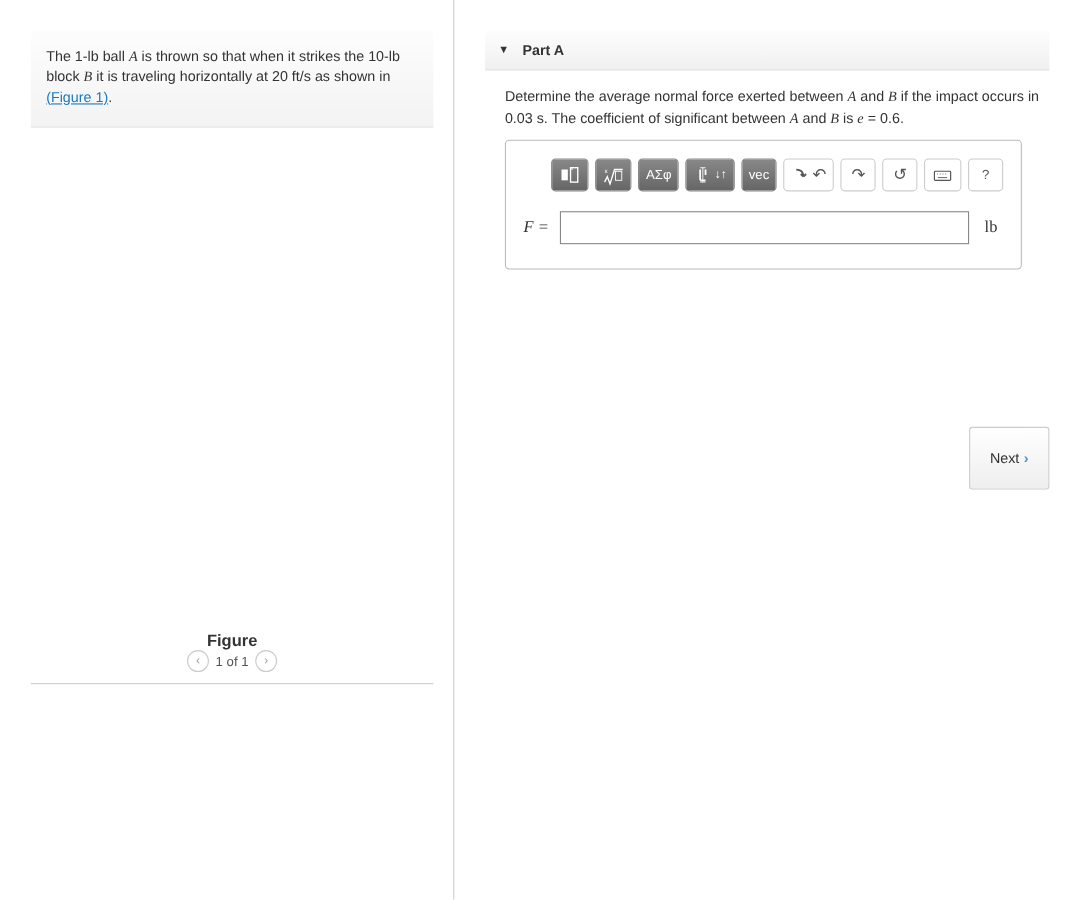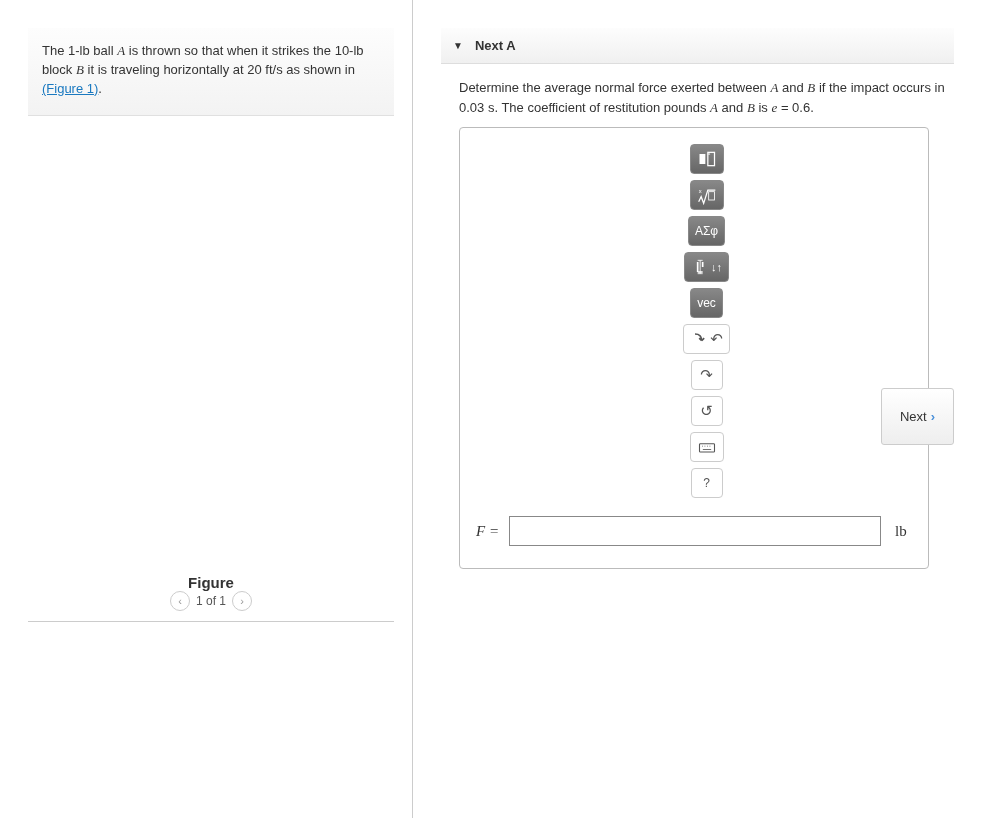--- a/index.html
+++ b/index.html
@@ -108,21 +108,21 @@
   .caret{font-size:10px;color:#333;}
   .part-title{font-weight:bold;font-size:13px;}
   .part-body{margin:14px 28px 0 46px;}
   .instructions{line-height:1.5;font-size:13px;margin-bottom:10px;}
   .instructions .it{font-style:italic;font-family:'Times New Roman',serif;}
   .express{font-weight:bold;font-size:13px;margin-bottom:14px;}
   .answer-box{
     border:1px solid #bbb;border-radius:4px;padding:16px 16px 22px 16px;
     max-width:470px;
   }
-  .toolbar{display:flex;align-items:center;gap:6px;margin-bottom:18px;margin-left:25px;flex-direction:column;}
+  .toolbar{display:flex;align-items:center;gap:6px;margin-bottom:18px;margin-left:25px;}
   .tbtn{
     height:30px;min-width:32px;border:1px solid #888;border-radius:4px;
     background:linear-gradient(#888,#666);color:#fff;
     display:flex;align-items:center;justify-content:center;font-size:12px;
     padding:0 6px;cursor:pointer;
   }
   .tbtn.light{background:#fff;color:#555;border-color:#ccc;}
   .tool-icon svg{width:20px;height:20px;}
   .equation-row{display:flex;align-items:center;gap:10px;}
   .eq-label{font-style:italic;font-family:'Times New Roman',serif;font-size:15px;}
@@ -155,25 +155,25 @@
           <span>1 of 1</span>
           <div class="pager-btn">›</div>
         </div>
       </div>
     </div>
   </div>
 
   <div class="right-panel">
     <div class="part-header">
       <span class="caret">▼</span>
-      <span class="part-title">Next A</span>
+      <span class="part-title">Part A</span>
     </div>
     <div class="part-body">
       <div class="instructions">
-        <span>Determine the average normal force exerted between </span><span class="it">A</span><span> and </span><span class="it">B</span><span> if the impact occurs in 0.03 </span><span>s</span><span>. The coefficient of restitution pounds </span><span class="it">A</span><span> and </span><span class="it">B</span><span> is </span><span class="it">e</span><span> = 0.6.</span>
+        <span>Determine the average normal force exerted between </span><span class="it">A</span><span> and </span><span class="it">B</span><span> if the impact occurs in 0.03 </span><span>s</span><span>. The coefficient of significant between </span><span class="it">A</span><span> and </span><span class="it">B</span><span> is </span><span class="it">e</span><span> = 0.6.</span>
       </div>
 
       <div class="answer-box">
         <div class="toolbar">
           <div class="tbtn tool-icon">
             <svg viewBox="0 0 24 24">
                 <rect x="3" y="6" width="7" height="12" fill="#fff" stroke="none"></rect>
                 <rect x="13" y="4" width="8" height="16" fill="none" stroke="#fff" stroke-width="1.5"></rect>
                 <text x="13" y="7" font-size="6" fill="#fff">x</text>
               </svg>

